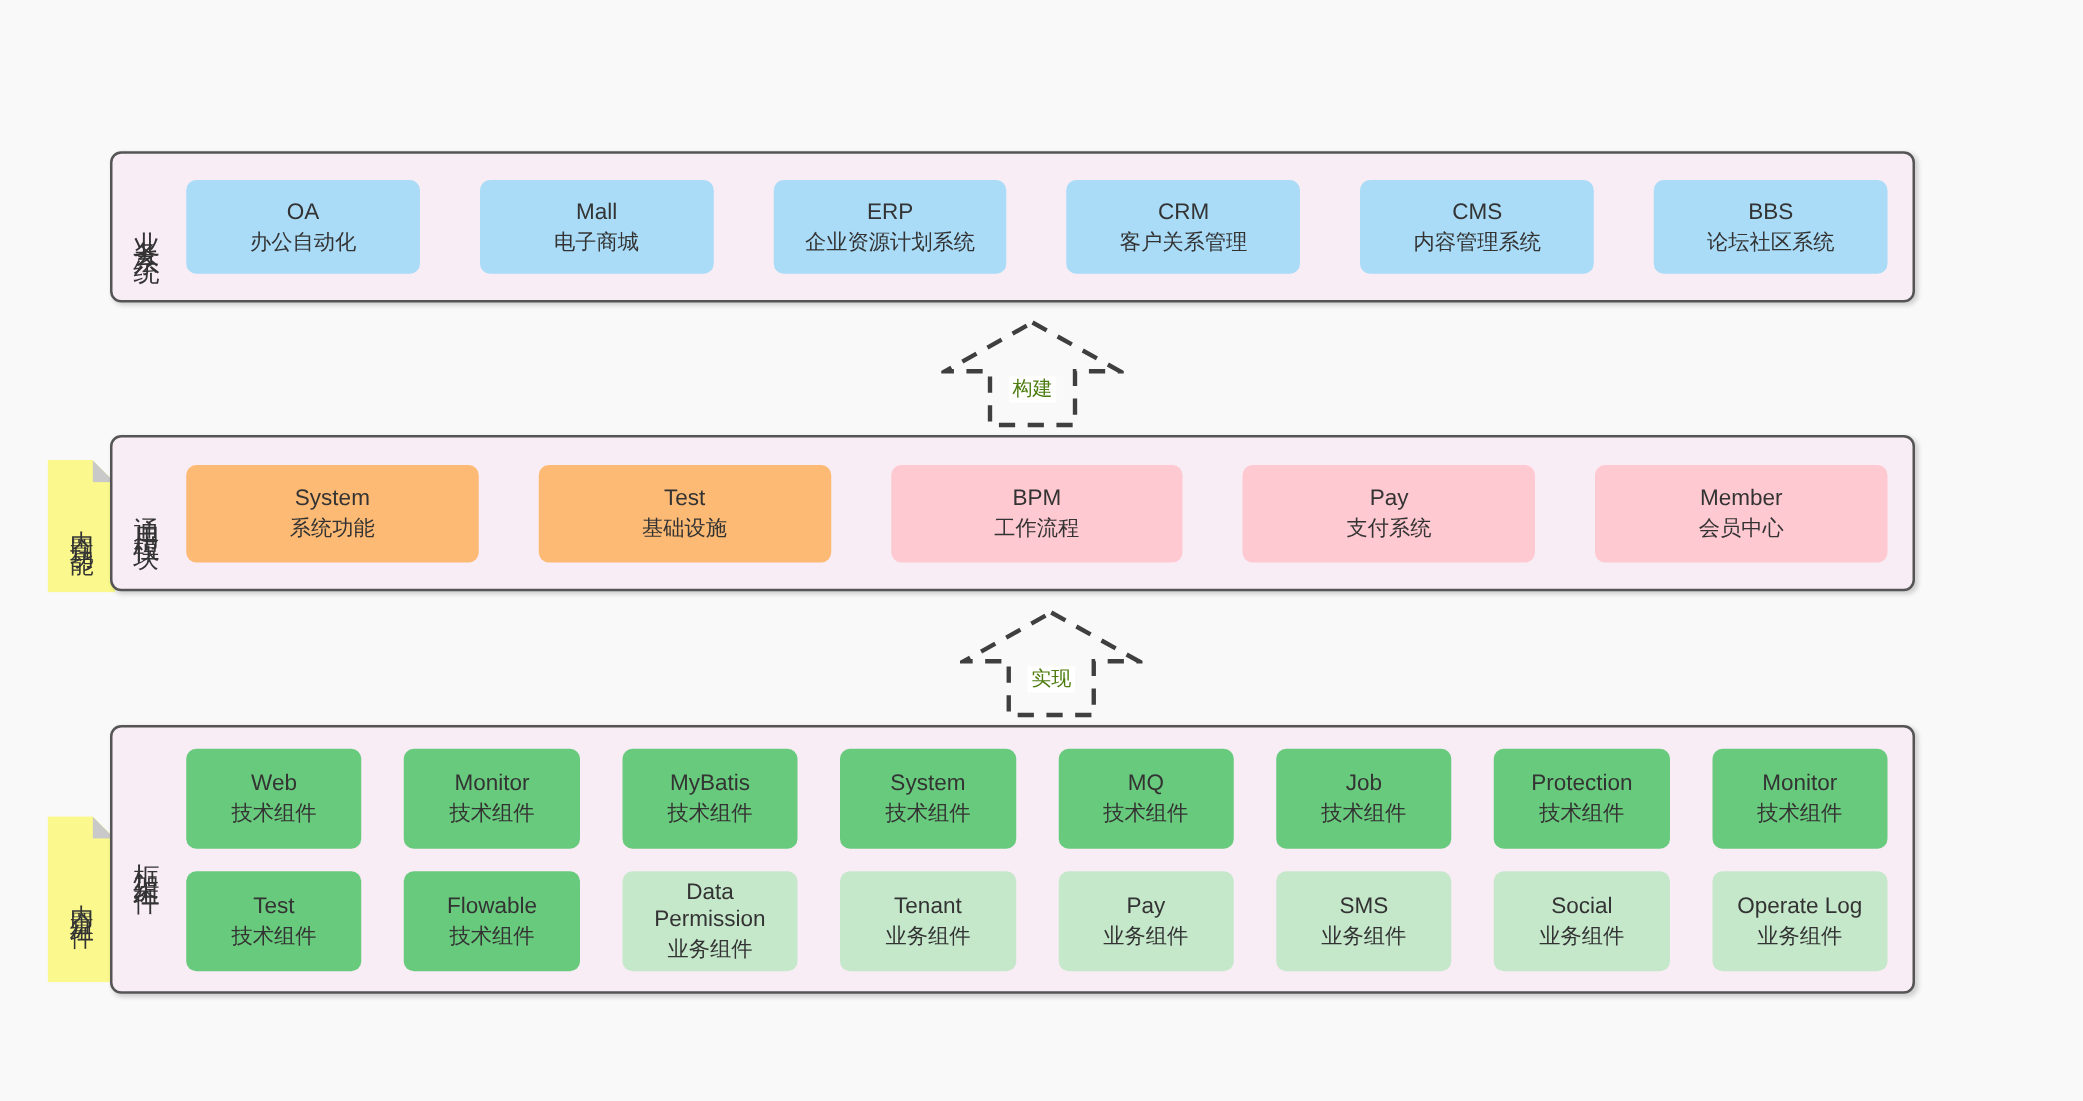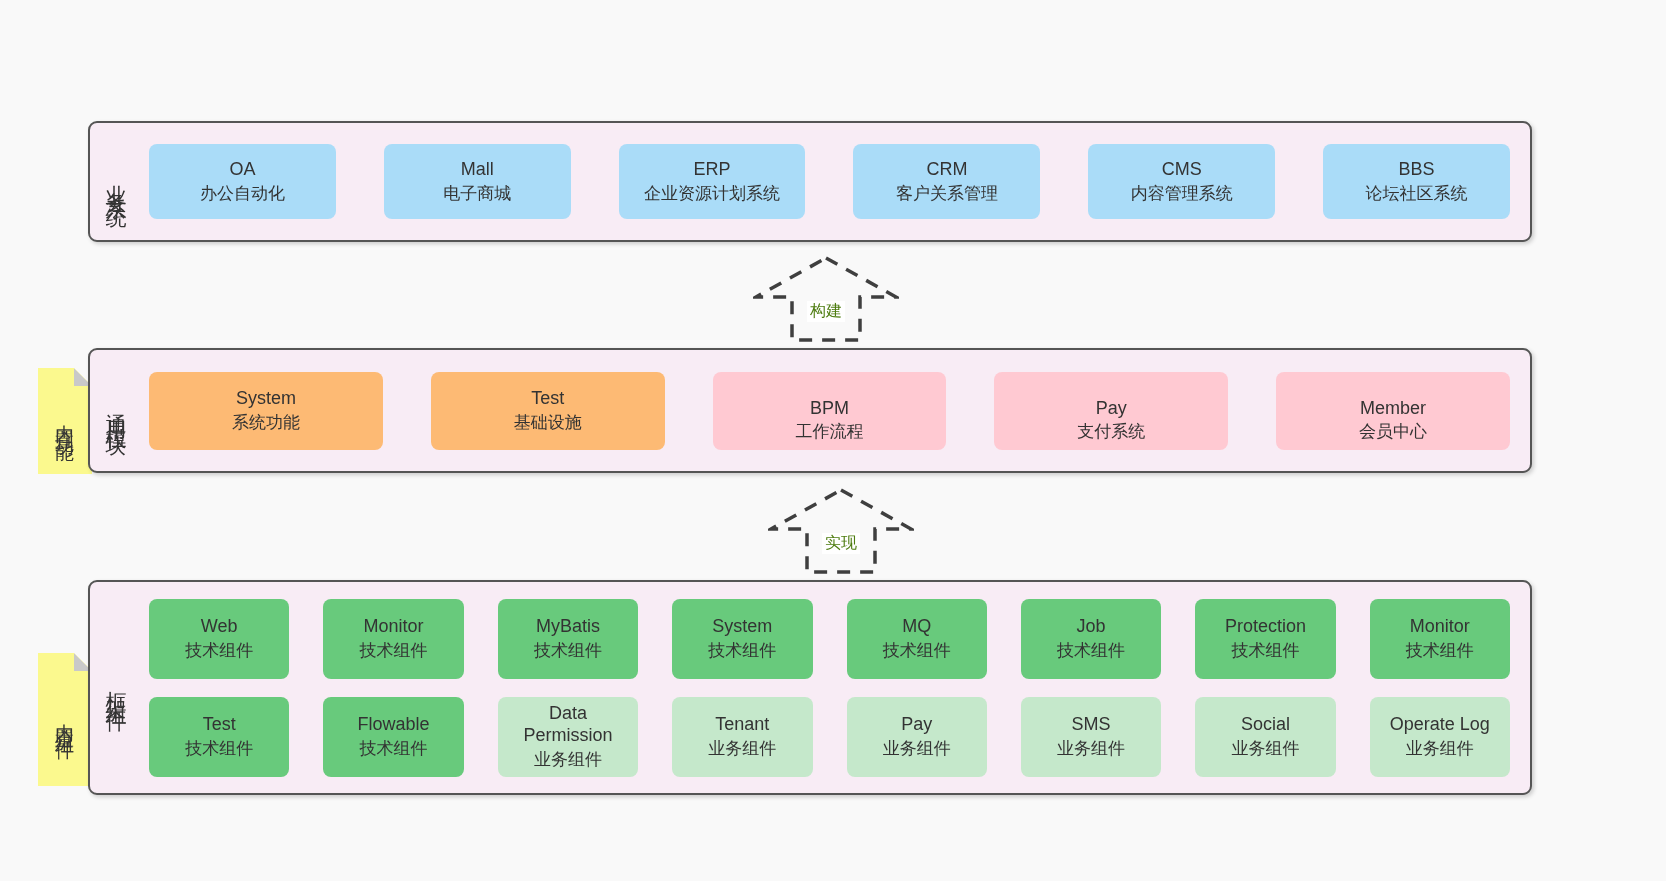--- a/index.html
+++ b/index.html
@@ -31,21 +31,21 @@
     align-items:center;justify-content:center;text-align:center;
     padding:6px 6px;box-sizing:border-box;
   }
   .box .t{font-size:18px;line-height:1.25;}
   .box .s{font-size:17px;line-height:1.3;margin-top:2px;}
   .h75{height:75px;}
   .h78{height:78px;}
   .h80{height:80px;}
   .blue{background:#aadcf8;}
   .red{background:#fdba74;}
-  .pink{background:#ffc9d2;justify-content:flex-end;}
+  .pink{background:#ffc9d2;}
   .green-dark{background:#68ca7c;}
   .green-light{background:#c5e8cb;}
   
   .note{
     position:absolute;width:54px;background:#fbf98e;z-index:1;
     clip-path:polygon(0 0, calc(100% - 18px) 0, 100% 18px, 100% 100%, 0 100%);
     display:flex;align-items:center;justify-content:center;
   }
   .note .flap{
     position:absolute;top:0;right:0;width:18px;height:18px;background:#c9c9c9;

